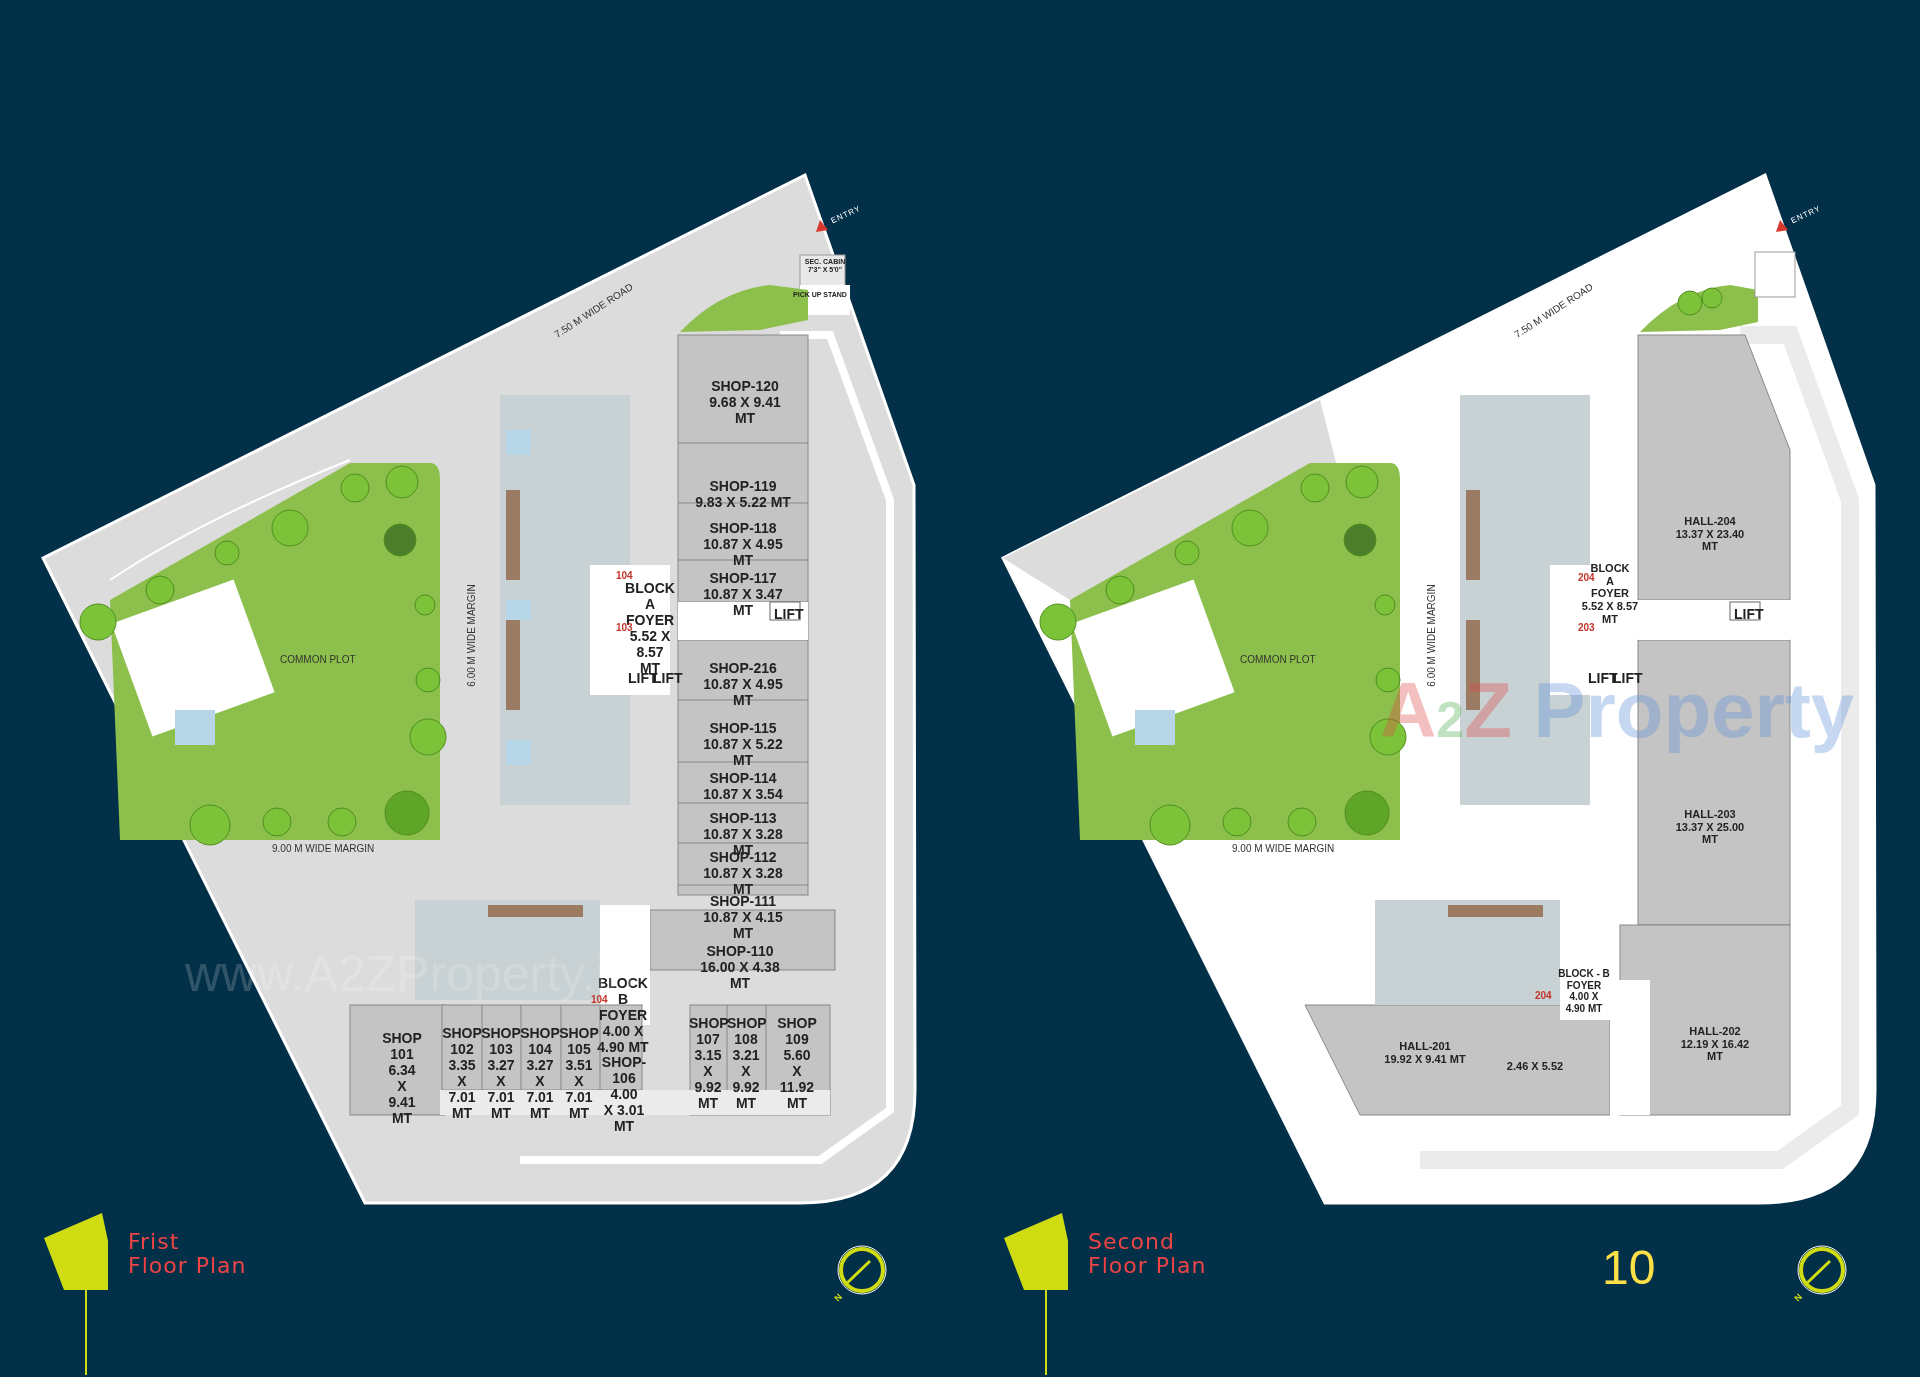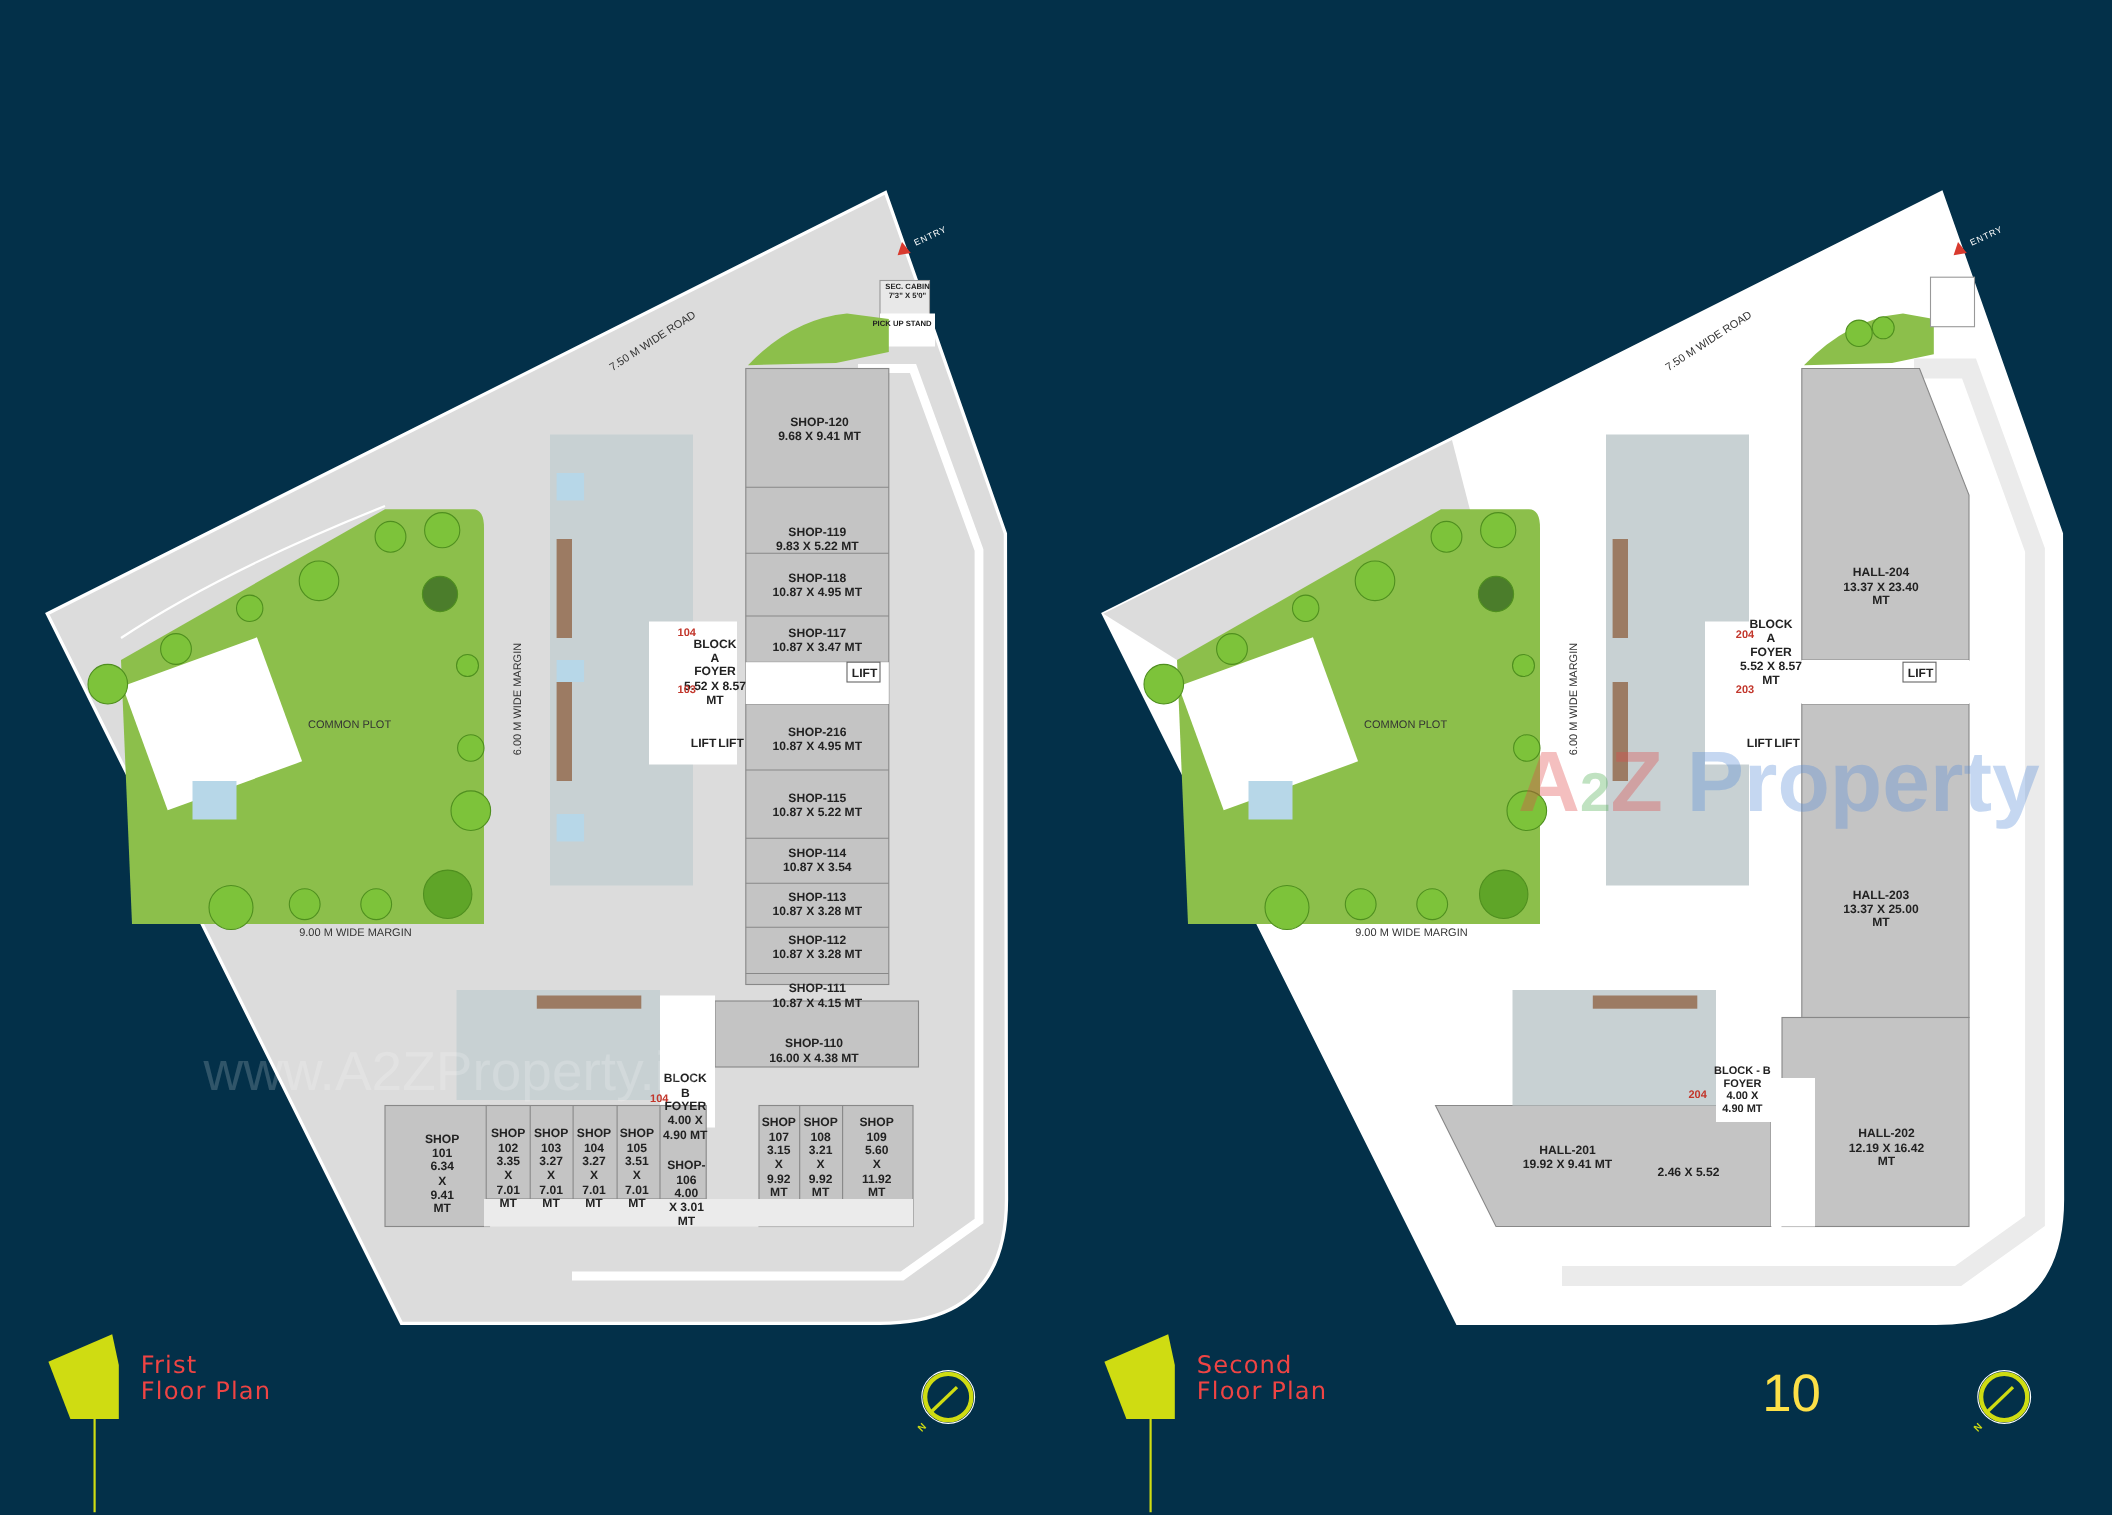--- a/index.html
+++ b/index.html
@@ -1,20 +1,20 @@
 <!DOCTYPE html>
 <html><head>
 <meta charset="utf-8">
 <style>
   html,body{margin:0;padding:0;}
   body{width:1920px;height:1377px;background:#033049;position:relative;overflow:hidden;font-family:"Liberation Sans",sans-serif;}
   .plan{position:absolute;top:0;width:960px;height:1377px;}
   .plan svg{position:absolute;left:0;top:0;}
   .lbl{position:absolute;font-family:"Liberation Sans",sans-serif;font-weight:bold;color:#222;text-align:center;line-height:1.15;white-space:pre-line;}
-  .unit{font-size:11px;}
+  .unit{font-size:14px;}
   .rnum{color:#c2362b;font-size:10px;position:absolute;font-weight:bold;}
   .margin-txt{position:absolute;font-size:10px;color:#333;white-space:nowrap;}
   .title{position:absolute;color:#ef4444;font-family:"DejaVu Sans",sans-serif;font-size:22px;line-height:24px;letter-spacing:1px;white-space:pre-line;}
   .flag{position:absolute;}
   .pageno{position:absolute;color:#fde047;font-size:48px;font-family:"Liberation Sans",sans-serif;}
   .wm1{position:absolute;font-size:50px;color:rgba(255,255,255,0.18);font-family:"Liberation Sans",sans-serif;white-space:nowrap;}
   .wm2{position:absolute;font-size:78px;font-weight:bold;font-family:"Liberation Sans",sans-serif;white-space:nowrap;opacity:.35;}
   .entry{position:absolute;font-size:8px;color:#fff;transform:rotate(-25deg);letter-spacing:1px;}
 </style>
 </head>

